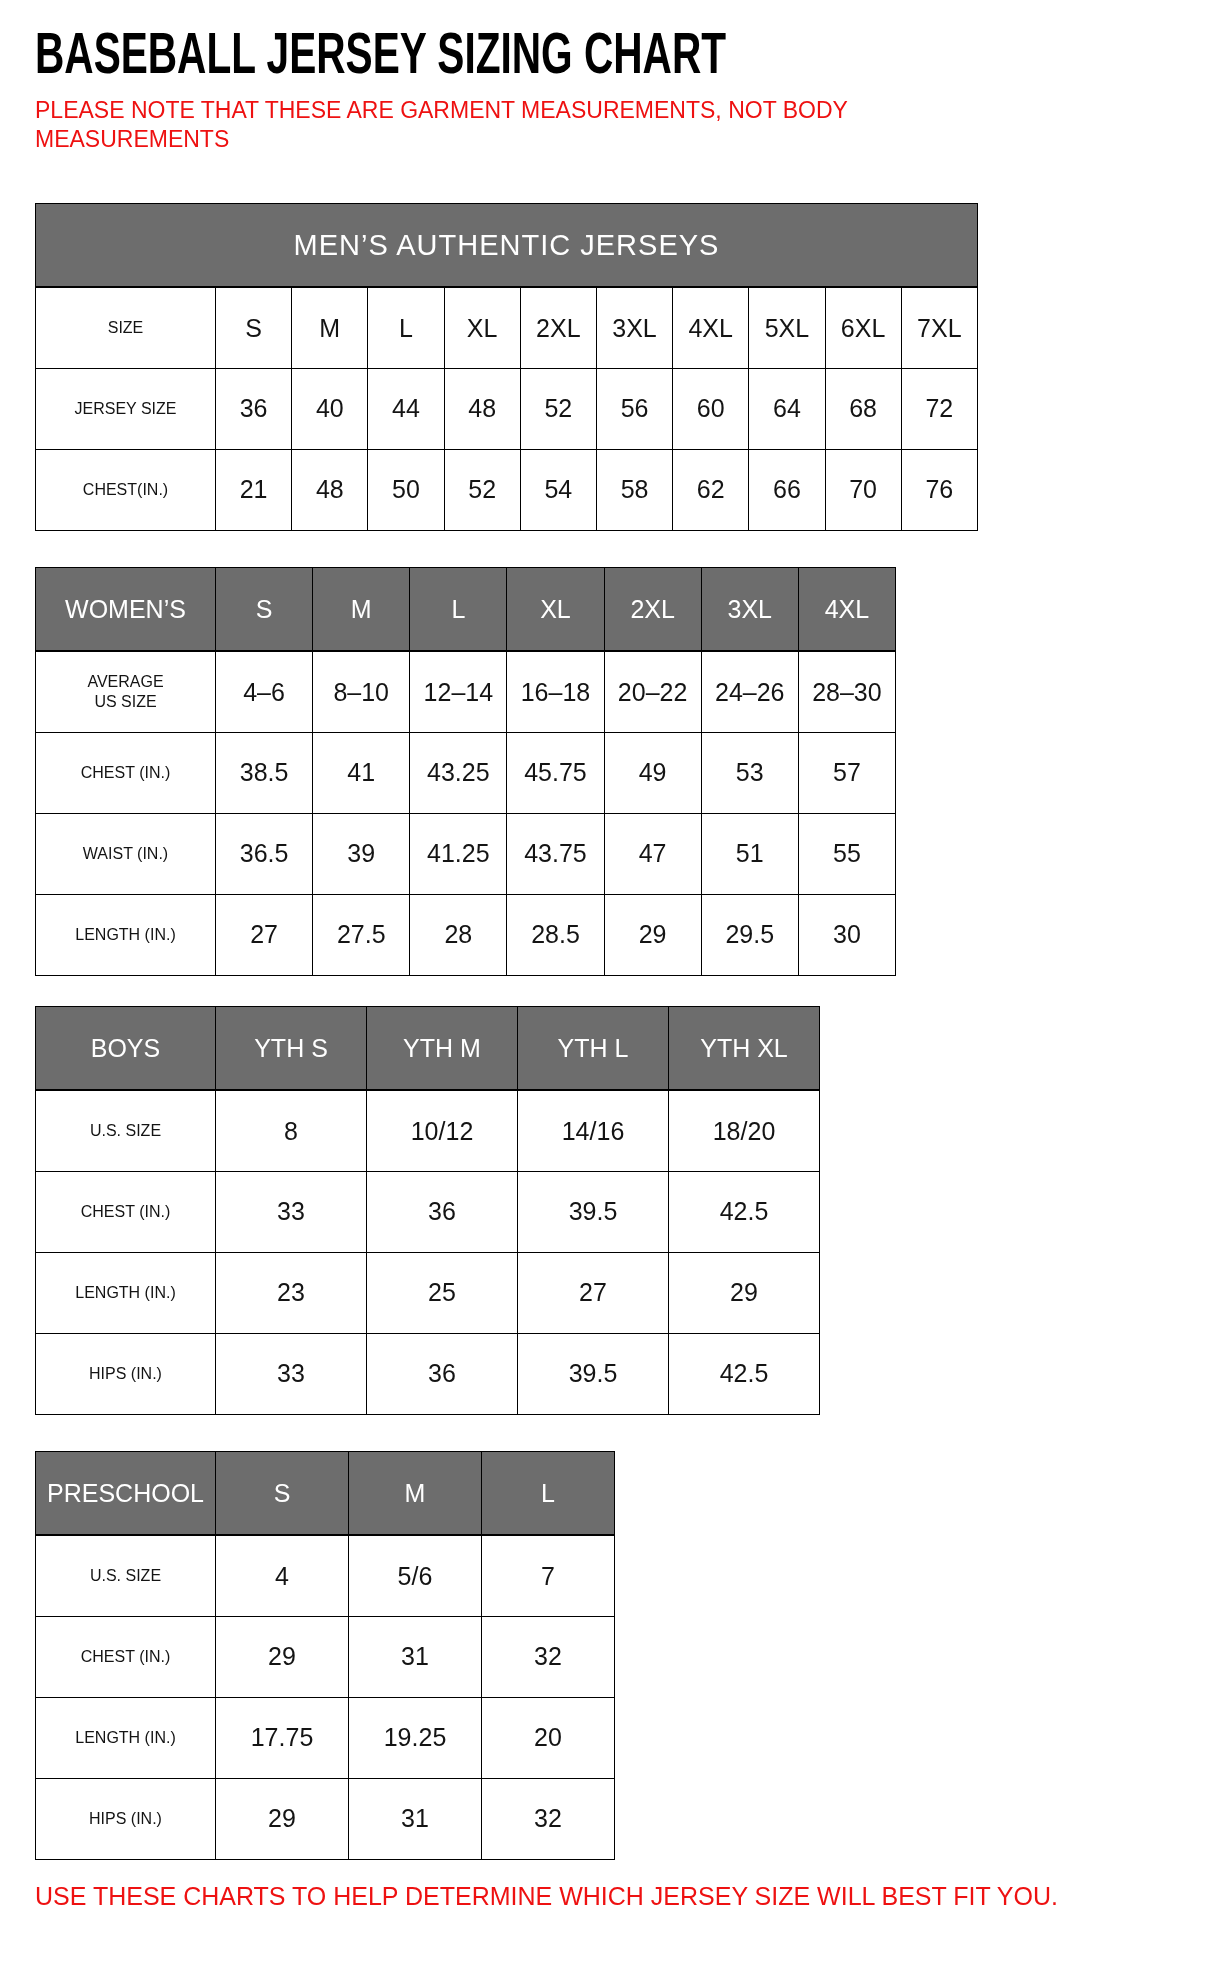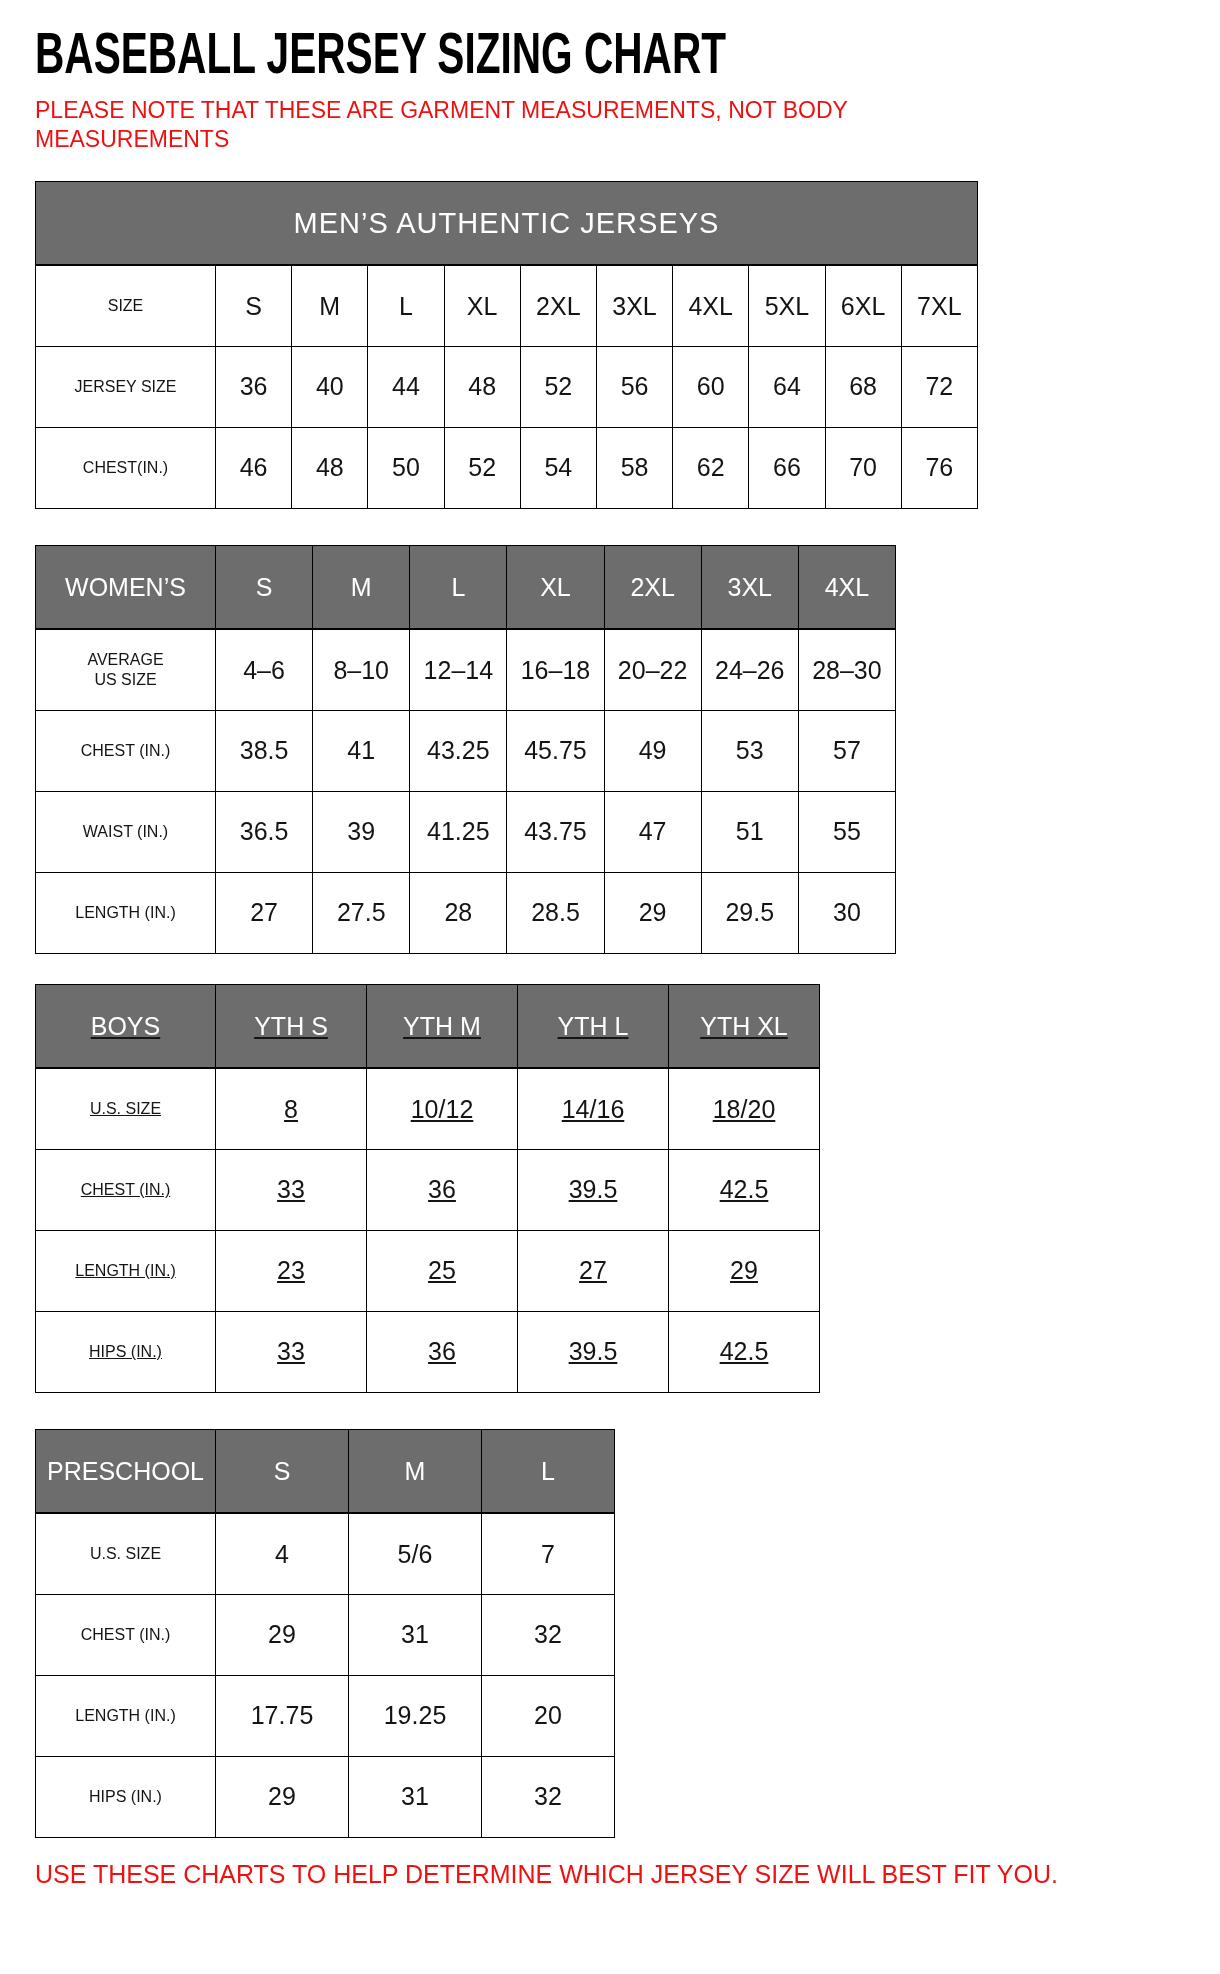--- a/index.html
+++ b/index.html
@@ -61,23 +61,23 @@
     font-size: 29px;
     letter-spacing: 1px;
   }
   .size-table tbody tr { height: 81px; }
   .size-table .row-label {
     font-size: 16px;
     white-space: pre-line;
     line-height: 1.25;
     text-align: center;
   }
-  .size-table.mens  { width: 943px; margin-top: 26px; }
+  .size-table.mens  { width: 943px; margin-top: 48px; }
   .size-table.womens{ width: 861px; margin-top: 36px; }
-  .size-table.boys  { width: 785px; margin-top: 30px; text-decoration: underline; }
+  .size-table.boys  { width: 785px; margin-top: 30px; }
   .size-table.preschool { width: 580px; margin-top: 36px; }
   .footer {
     margin-top: 22px;
     font-size: 25px;
     color: var(--accent-red, #ee1111);
     white-space: nowrap;
   }
 </style>
 </head>
 <body>
@@ -127,21 +127,21 @@
             <td>48</td>
             <td>52</td>
             <td>56</td>
             <td>60</td>
             <td>64</td>
             <td>68</td>
             <td>72</td>
           </tr>
           <tr>
             <th class="row-label" scope="row">CHEST(IN.)</th>
-            <td>46</td>
+            <td>21</td>
             <td>48</td>
             <td>50</td>
             <td>52</td>
             <td>54</td>
             <td>58</td>
             <td>62</td>
             <td>66</td>
             <td>70</td>
             <td>76</td>
           </tr>

